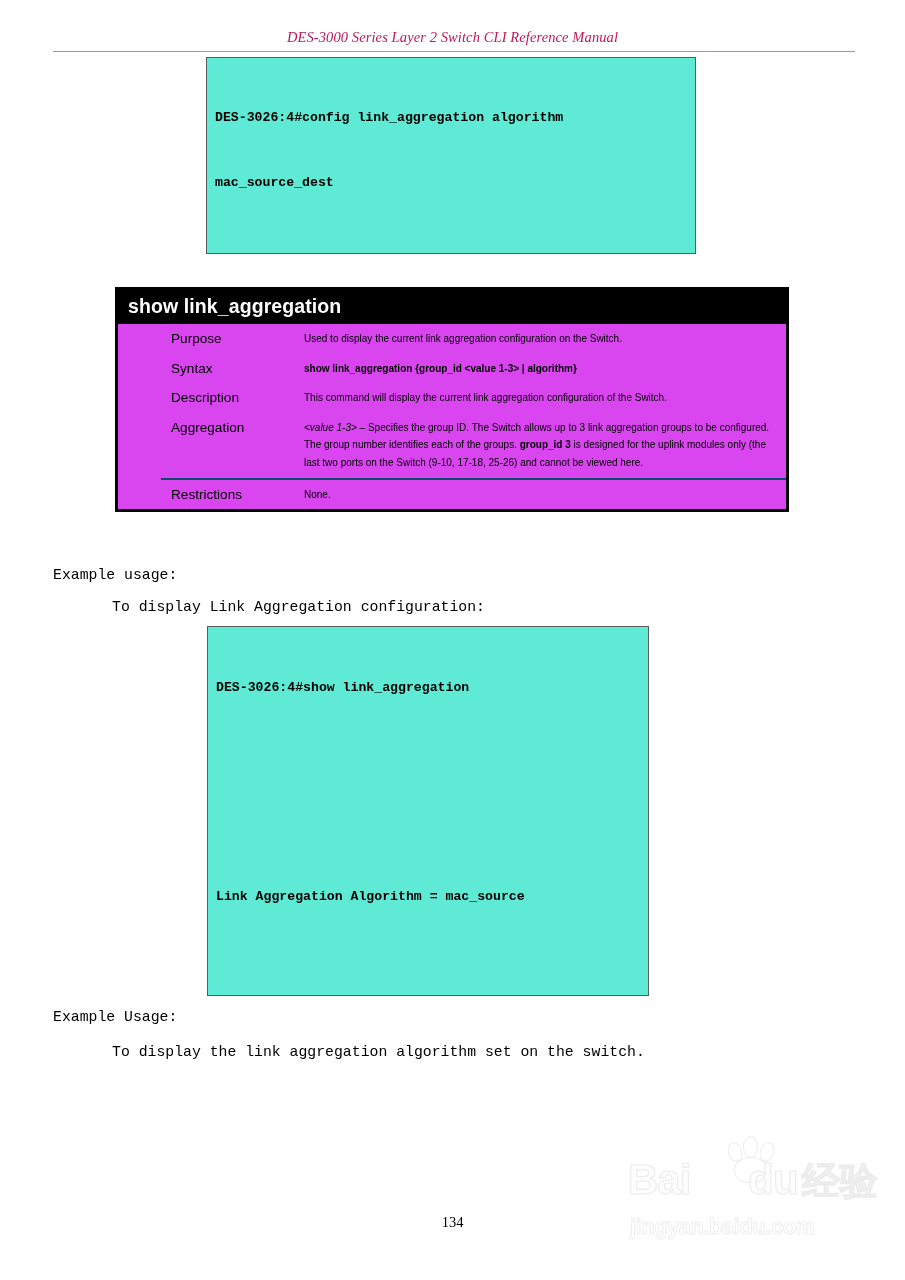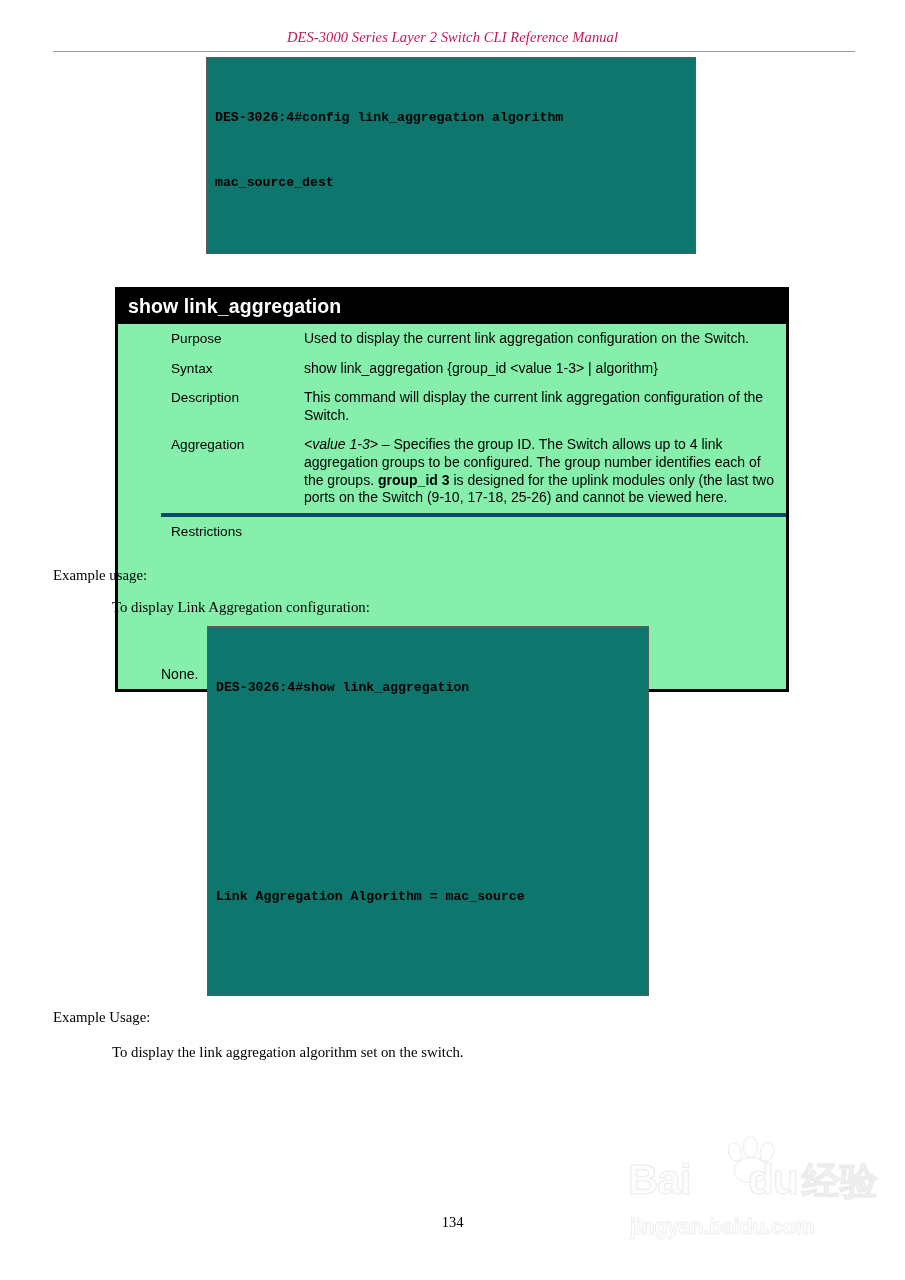--- a/index.html
+++ b/index.html
@@ -37,21 +37,21 @@
     top: 51px;
     width: 802px;
     height: 1px;
     background: #9a9a9a;
   }
 
   
   .cli-box {
     position: absolute;
     border: 1px solid #5b5b5b;
-    background: #0f766e;
+    background: #5eead4;
     box-sizing: border-box;
     font-family: "Liberation Mono", "DejaVu Sans Mono", monospace;
     font-weight: bold;
     font-size: 13.2px;
     line-height: 21.5px;
     color: #000;
     white-space: pre;
     overflow: hidden;
   }
   #cli-box-1 {
@@ -74,68 +74,67 @@
   #cli-box-2 .cli-line { line-height: 26.5px; min-height: 26.5px; }
 
   
   .cmd-table {
     position: absolute;
     left: 115px;
     top: 287px;
     width: 674px;
     border: 3px solid #000;
     box-sizing: border-box;
-    background: #86efac;
+    background: #d946ef;
     font-family: "Liberation Sans", sans-serif;
   }
   .cmd-table-header {
     background: #000;
     color: #fff;
     font-size: 19.5px;
     font-weight: bold;
     padding: 5px 0 7px 10px;
     line-height: 22px;
     letter-spacing: 0.1px;
   }
   .cmd-row {
     display: flex;
     align-items: flex-start;
     margin-left: 43px;
   }
   .cmd-row.separated {
-    border-top: 4px solid #0c4a6e;
-    flex-direction: column;
+    border-top: 2px solid #0c4a6e;
   }
   .cmd-label {
     width: 143px;
     flex: 0 0 143px;
     font-size: 13.6px;
     line-height: 17.5px;
     padding: 6px 0 6px 10px;
     box-sizing: border-box;
     color: #000;
   }
   .cmd-value {
     flex: 1 1 auto;
-    font-size: 14px;
+    font-size: 10px;
     line-height: 17.6px;
     padding: 6px 12px 6px 0;
     box-sizing: border-box;
     color: #000;
   }
-  .cmd-value.bold { font-weight: normal; }
+  .cmd-value.bold { font-weight: bold; }
   .cmd-value p { margin: 0; }
   .cmd-value p + p { margin-top: 12px; }
   .cmd-value .it { font-style: italic; }
   .cmd-value .bd { font-weight: bold; }
 
   
   .prose {
     position: absolute;
-    font-family: Liberation Serif, serif;
+    font-family: Liberation Mono, monospace;
     font-size: 14.8px;
     line-height: 18px;
     color: #000;
   }
   #example-usage-1 { left: 53px; top: 566px; }
   #example-desc-1  { left: 112px; top: 598px; }
   #example-usage-2 { left: 53px; top: 1008px; }
   #example-desc-2  { left: 112px; top: 1043px; }
 
   
@@ -245,21 +244,21 @@
   </div>
 
   <div class="cmd-row">
     <div class="cmd-label">Description</div>
     <div class="cmd-value">This command will display the current link aggregation configuration of the Switch.</div>
   </div>
 
   <div class="cmd-row">
     <div class="cmd-label">Aggregation</div>
     <div class="cmd-value">
-      <p><span class="it">&lt;value 1-3&gt;</span><span> – Specifies the group ID. The Switch allows up to 4 link aggregation groups to be configured. The group number identifies each of the groups. </span><span class="bd">group_id 3</span><span> is designed for the uplink modules only (the last two ports on the Switch (9-10, 17-18, 25-26) and cannot be viewed here.</span></p>
+      <p><span class="it">&lt;value 1-3&gt;</span><span> – Specifies the group ID. The Switch allows up to 3 link aggregation groups to be configured. The group number identifies each of the groups. </span><span class="bd">group_id 3</span><span> is designed for the uplink modules only (the last two ports on the Switch (9-10, 17-18, 25-26) and cannot be viewed here.</span></p>
     </div>
   </div>
 
   <div class="cmd-row separated">
     <div class="cmd-label">Restrictions</div>
     <div class="cmd-value">None.</div>
   </div>
 
 </div>
 

